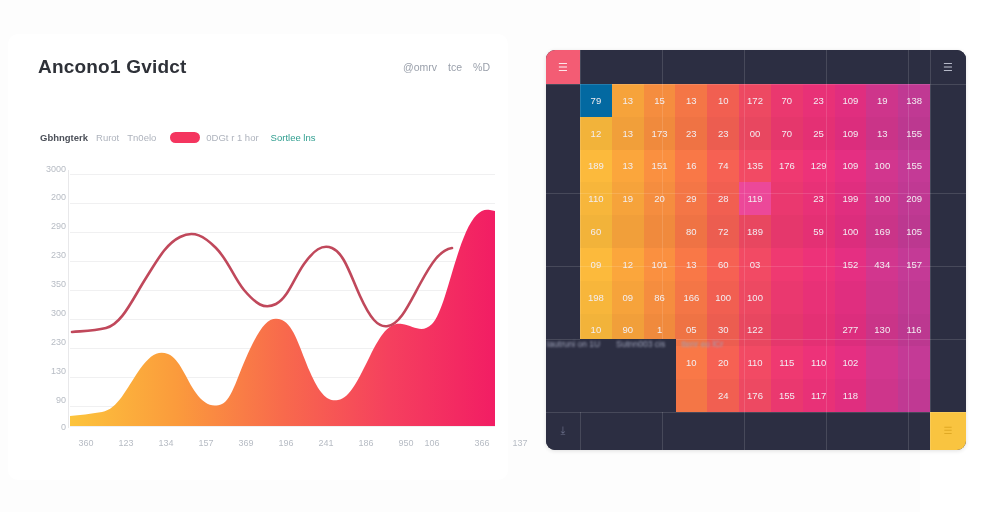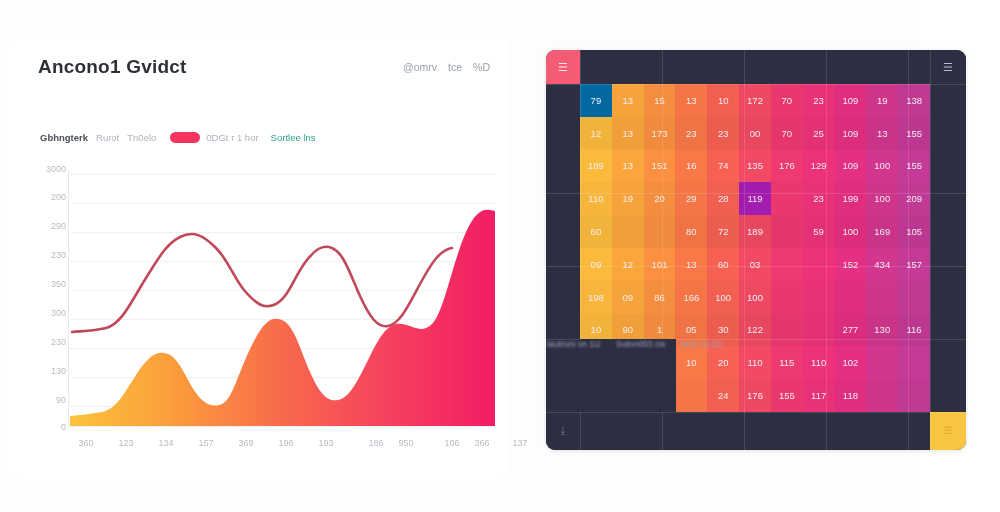--- a/index.html
+++ b/index.html
@@ -203,24 +203,24 @@
       </svg>
     </div>
 
     <div class="xlabels">
       <div style="left:22px;">360</div>
       <div style="left:62px;">123</div>
       <div style="left:102px;">134</div>
       <div style="left:142px;">157</div>
       <div style="left:182px;">369</div>
       <div style="left:222px;">196</div>
-      <div style="left:262px;">193</div>
-      <div style="left:312px;">186</div>
+      <div style="left:262px;">241</div>
+      <div style="left:302px;">186</div>
       <div style="left:342px;">950</div>
-      <div style="left:388px;">106</div>
+      <div style="left:368px;">106</div>
       <div style="left:418px;">366</div>
       <div style="left:456px;">137</div>
     </div>
   </div>
 
   <div class="heat-panel">
     <div class="heat-grid" id="heat-grid">
         <div class="cell corner-swatch">
           <span class="gly">☰</span>
         </div>
@@ -276,21 +276,21 @@
         <div class="cell" style="background: rgb(229, 47, 130);">109</div>
         <div class="cell" style="background: rgb(210, 54, 142);">100</div>
         <div class="cell" style="background: rgb(196, 58, 150);">155</div>
         <div class="cell dark"></div>
         <div class="cell dark"></div>
         <div class="cell" style="background: rgb(247, 182, 59);">110</div>
         <div class="cell" style="background: rgb(246, 163, 59);">19</div>
         <div class="cell" style="background: rgb(245, 141, 63);">20</div>
         <div class="cell" style="background: rgb(244, 118, 70);">29</div>
         <div class="cell" style="background: rgb(241, 95, 81);">28</div>
-        <div class="cell" style="background: #a21caf;">119</div>
+        <div class="cell" style="background: #ec4899;">119</div>
         <div class="cell" style="background: rgb(234, 56, 111);"></div>
         <div class="cell" style="background: rgb(232, 49, 119);">23</div>
         <div class="cell" style="background: rgb(224, 46, 127);">199</div>
         <div class="cell" style="background: rgb(206, 53, 139);">100</div>
         <div class="cell" style="background: rgb(192, 57, 147);">209</div>
         <div class="cell dark"></div>
         <div class="cell dark"></div>
         <div class="cell" style="background: rgb(242, 179, 58);">60</div>
         <div class="cell" style="background: rgb(241, 159, 58);"></div>
         <div class="cell" style="background: rgb(240, 138, 61);"></div>

